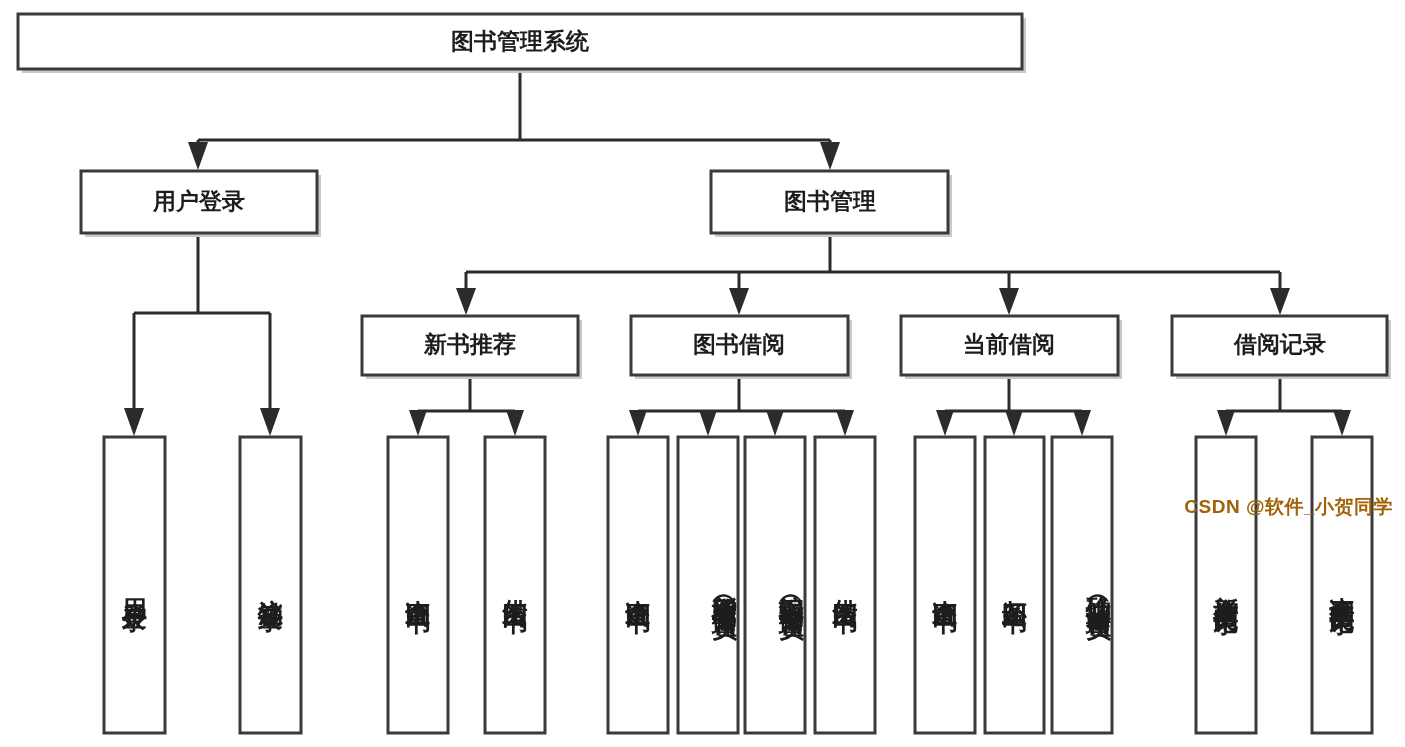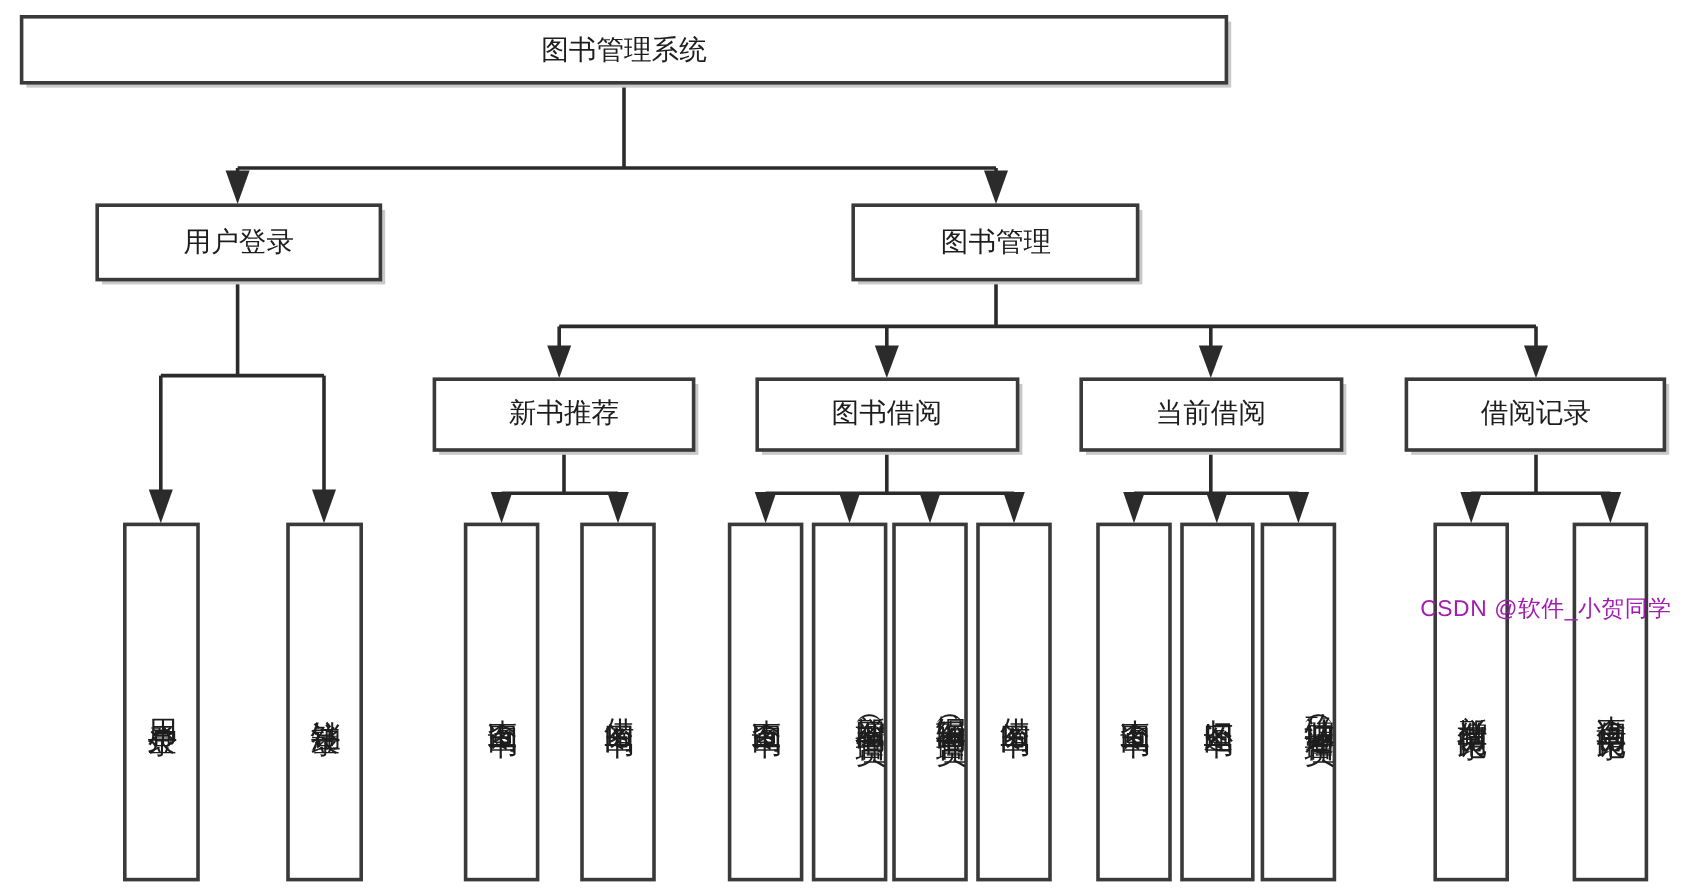--- a/index.html
+++ b/index.html
@@ -11,20 +11,21 @@
     width: 1405px;
     height: 747px;
     font-family: "Liberation Sans", "DejaVu Sans", sans-serif;
     overflow: hidden;
     position: relative;
   }
   #diagram-root {
     position: relative;
     width: 1405px;
     height: 524px;
+    font-weight: bold;
   }
   svg#flow {
     position: absolute;
     top: 0;
     left: 0;
     width: 1405px;
     height: 747px;
   }
   .nodebox {
     fill: #ffffff;
@@ -67,21 +68,21 @@
     justify-content: center;
     white-space: nowrap;
     pointer-events: none;
   }
   .watermark {
     position: absolute;
     right: 12px;
     bottom: 4px;
     font-family: "Liberation Sans", "DejaVu Sans", sans-serif;
     font-size: 19px;
-    color: #a21caf;
+    color: #a16207;
     letter-spacing: 0.5px;
     white-space: nowrap;
   }
 </style>
 </head>
 <body>
 
 <div id="diagram-root">
 
   <svg id="flow" viewBox="0 0 1405 747">

